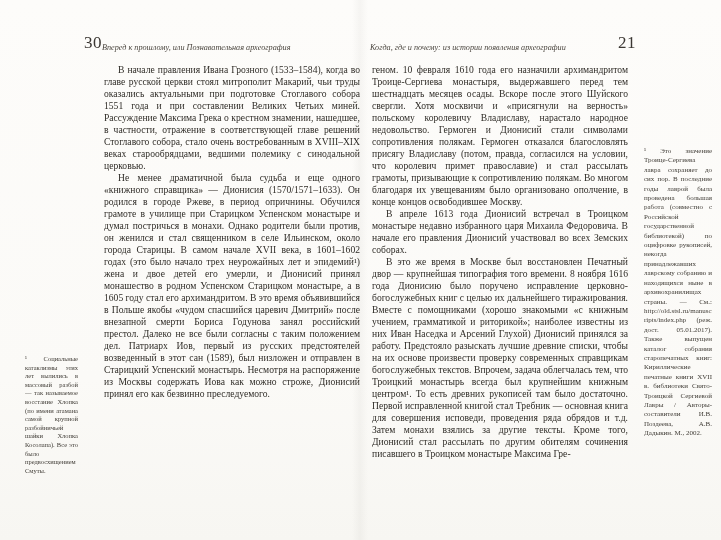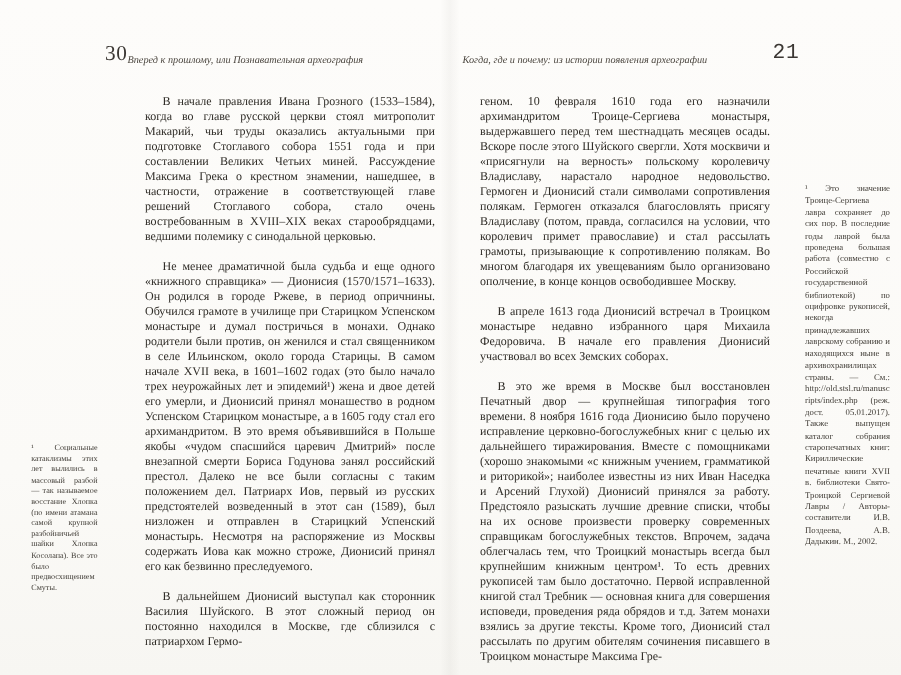--- a/index.html
+++ b/index.html
@@ -27,21 +27,21 @@
     background: linear-gradient(90deg, rgba(0,0,0,0) 0%, rgba(60,55,45,0.04) 50%, rgba(0,0,0,0) 100%);
   }
   .pnum {
     position: absolute;
     top: 33px;
     font-size: 17px;
     letter-spacing: 0.5px;
     color: #3b3733;
   }
   .pnum.pnum-left { left: 84px; }
-  .pnum.pnum-right { left: 618px; font-family: Liberation Mono, monospace; }
+  .pnum.pnum-right { left: 618px; }
   .rtitle {
     position: absolute;
     top: 43px;
     width: 256px;
     font-size: 8.2px;
     font-style: italic;
     text-align: left;
     color: #4a453e;
     white-space: nowrap;
     overflow: visible;
@@ -53,21 +53,21 @@
     top: 64px;
     width: 256px;
     font-size: 9.6px;
     line-height: 12px;
     text-align: justify;
     color: #2f2c27;
   }
   .col.col-left { left: 104px; }
   .col.col-right { left: 372px; }
   .col p {
-    margin: 12px;
+    margin: 0;
     padding: 0;
   }
   .col p.indent { text-indent: 14px; }
   .note {
     position: absolute;
     text-align: justify;
     color: #413d37;
     overflow-wrap: break-word;
   }
   .note.note-left {
@@ -89,21 +89,20 @@
 <body>
 
 <div class="spread">
   <div class="gutter"></div>
 
   <div class="pnum pnum-left">30</div>
   <div class="rtitle rtitle-left">Вперед к прошлому, или Познавательная археография</div>
   <div class="col col-left">
     <p class="indent">В начале правления Ивана Грозного (1533–1584), когда во главе русской церкви стоял митрополит Макарий, чьи труды оказались актуальными при подготовке Стоглавого собора 1551 года и при составлении Великих Четьих миней. Рассуждение Максима Грека о крестном знамении, нашедшее, в частности, отражение в соответствующей главе решений Стоглавого собора, стало очень востребованным в XVIII–XIX веках старообрядцами, ведшими полемику с синодальной церковью.</p>
     <p class="indent">Не менее драматичной была судьба и еще одного «книжного справщика» — Дионисия (1570/1571–1633). Он родился в городе Ржеве, в период опричнины. Обучился грамоте в училище при Старицком Успенском монастыре и думал постричься в монахи. Однако родители были против, он женился и стал священником в селе Ильинском, около города Старицы. В самом начале XVII века, в 1601–1602 годах (это было начало трех неурожайных лет и эпидемий¹) жена и двое детей его умерли, и Дионисий принял монашество в родном Успенском Старицком монастыре, а в 1605 году стал его архимандритом. В это время объявившийся в Польше якобы «чудом спасшийся царевич Дмитрий» после внезапной смерти Бориса Годунова занял российский престол. Далеко не все были согласны с таким положением дел. Патриарх Иов, первый из русских предстоятелей возведенный в этот сан (1589), был низложен и отправлен в Старицкий Успенский монастырь. Несмотря на распоряжение из Москвы содержать Иова как можно строже, Дионисий принял его как безвинно преследуемого.</p>
-    <p class="indent">В дальнейшем Дионисий выступал как сторонник Василия Шуйского. В этот сложный период он постоянно находился в Москве, где сблизился с патриархом Гермо-</p>
   </div>
   <div class="note note-left">¹ Социальные катаклизмы этих лет вылились в массовый разбой — так называемое восстание Хлопка (по имени атамана самой крупной разбойничьей шайки Хлопка Косолапа). Все это было предвосхищением Смуты.</div>
 
   <div class="rtitle rtitle-right">Когда, где и почему: из истории появления археографии</div>
   <div class="pnum pnum-right">21</div>
   <div class="col col-right">
     <p>геном. 10 февраля 1610 года его назначили архимандритом Троице-Сергиева монастыря, выдержавшего перед тем шестнадцать месяцев осады. Вскоре после этого Шуйского свергли. Хотя москвичи и «присягнули на верность» польскому королевичу Владиславу, нарастало народное недовольство. Гермоген и Дионисий стали символами сопротивления полякам. Гермоген отказался благословлять присягу Владиславу (потом, правда, согласился на условии, что королевич примет православие) и стал рассылать грамоты, призывающие к сопротивлению полякам. Во многом благодаря их увещеваниям было организовано ополчение, в конце концов освободившее Москву.</p>
     <p class="indent">В апреле 1613 года Дионисий встречал в Троицком монастыре недавно избранного царя Михаила Федоровича. В начале его правления Дионисий участвовал во всех Земских соборах.</p>
     <p class="indent">В это же время в Москве был восстановлен Печатный двор — крупнейшая типография того времени. 8 ноября 1616 года Дионисию было поручено исправление церковно-богослужебных книг с целью их дальнейшего тиражирования. Вместе с помощниками (хорошо знакомыми «с книжным учением, грамматикой и риторикой»; наиболее известны из них Иван Наседка и Арсений Глухой) Дионисий принялся за работу. Предстояло разыскать лучшие древние списки, чтобы на их основе произвести проверку современных справщикам богослужебных текстов. Впрочем, задача облегчалась тем, что Троицкий монастырь всегда был крупнейшим книжным центром¹. То есть древних рукописей там было достаточно. Первой исправленной книгой стал Требник — основная книга для совершения исповеди, проведения ряда обрядов и т.д. Затем монахи взялись за другие тексты. Кроме того, Дионисий стал рассылать по другим обителям сочинения писавшего в Троицком монастыре Максима Гре-</p>
   </div>

